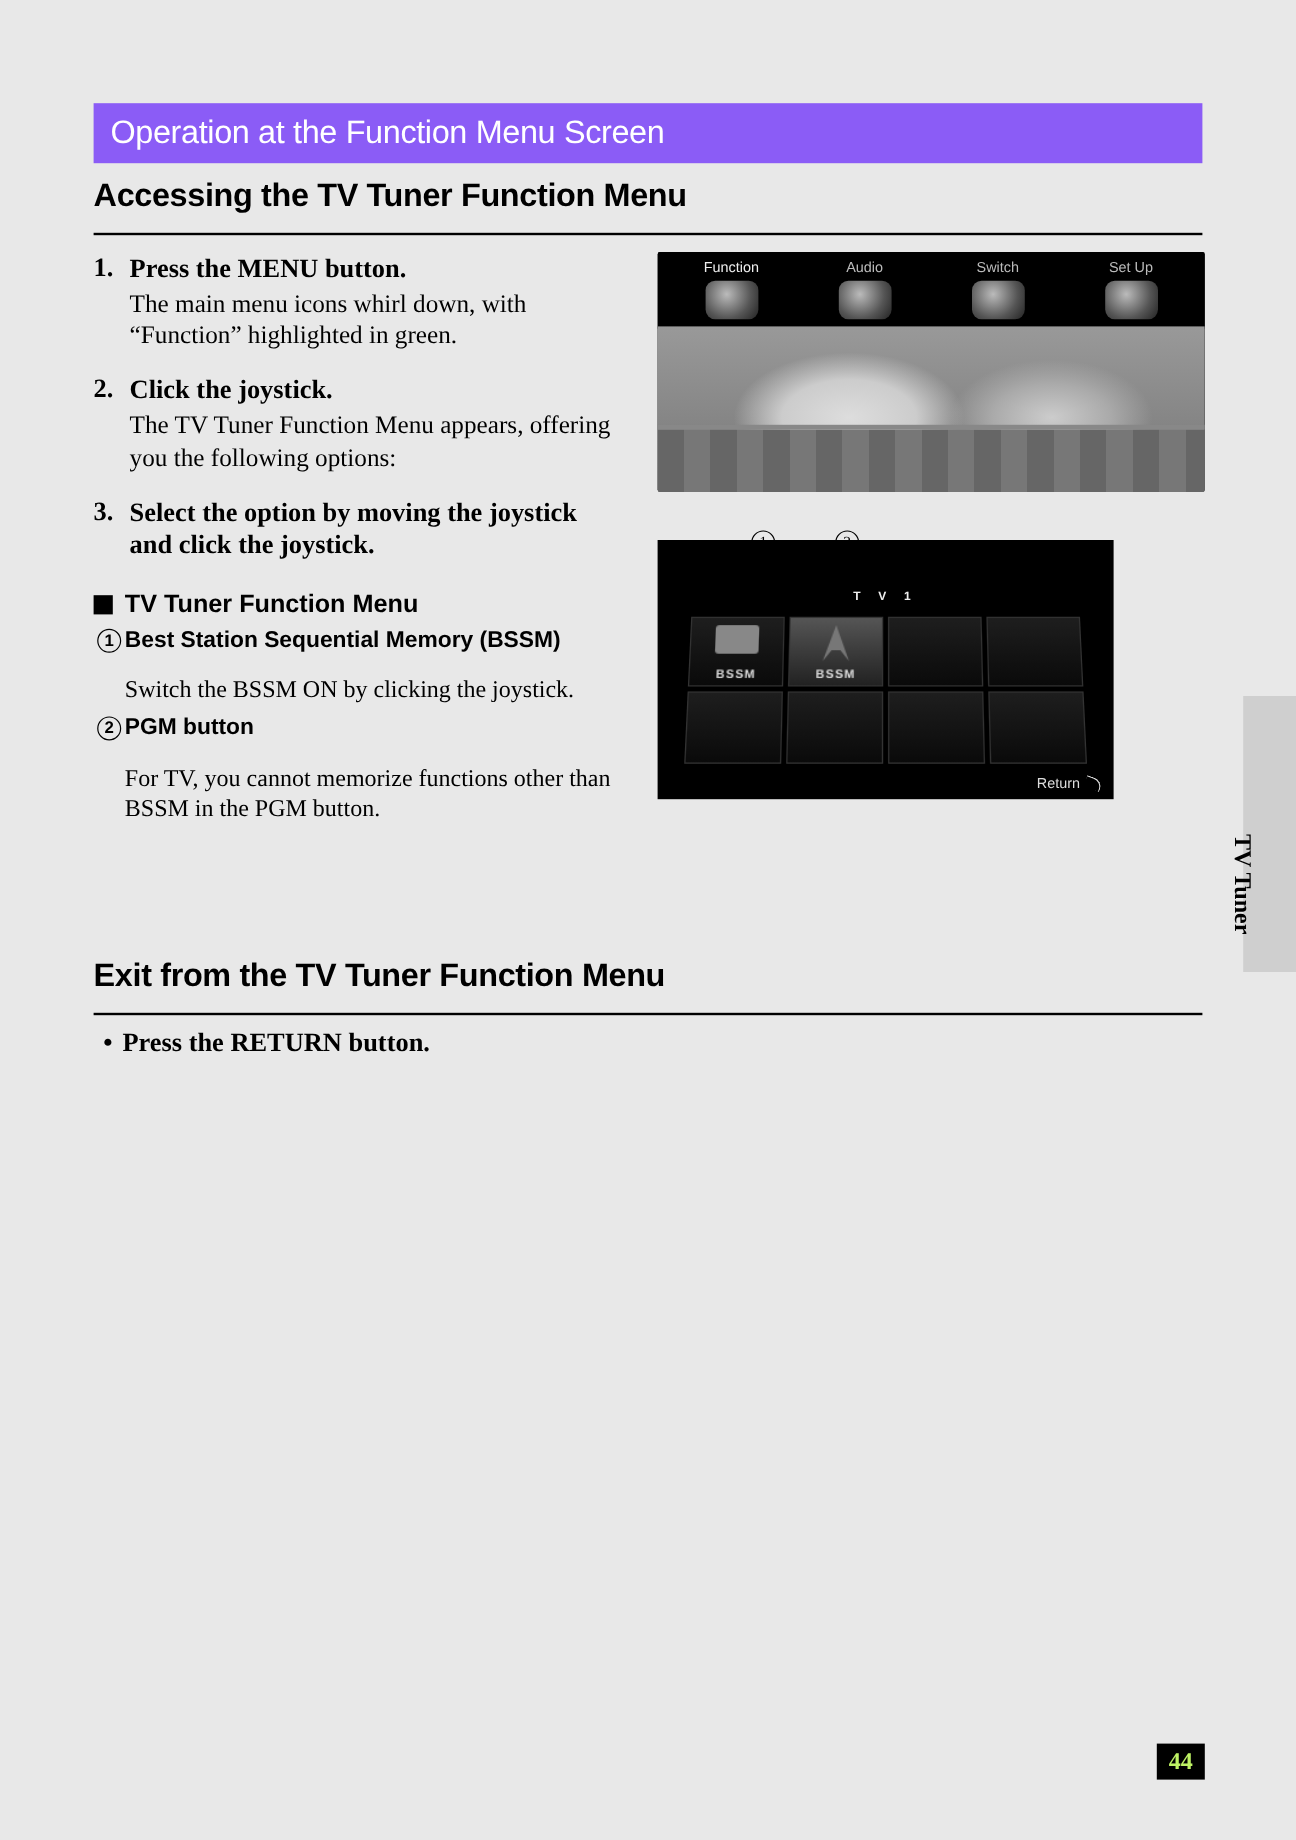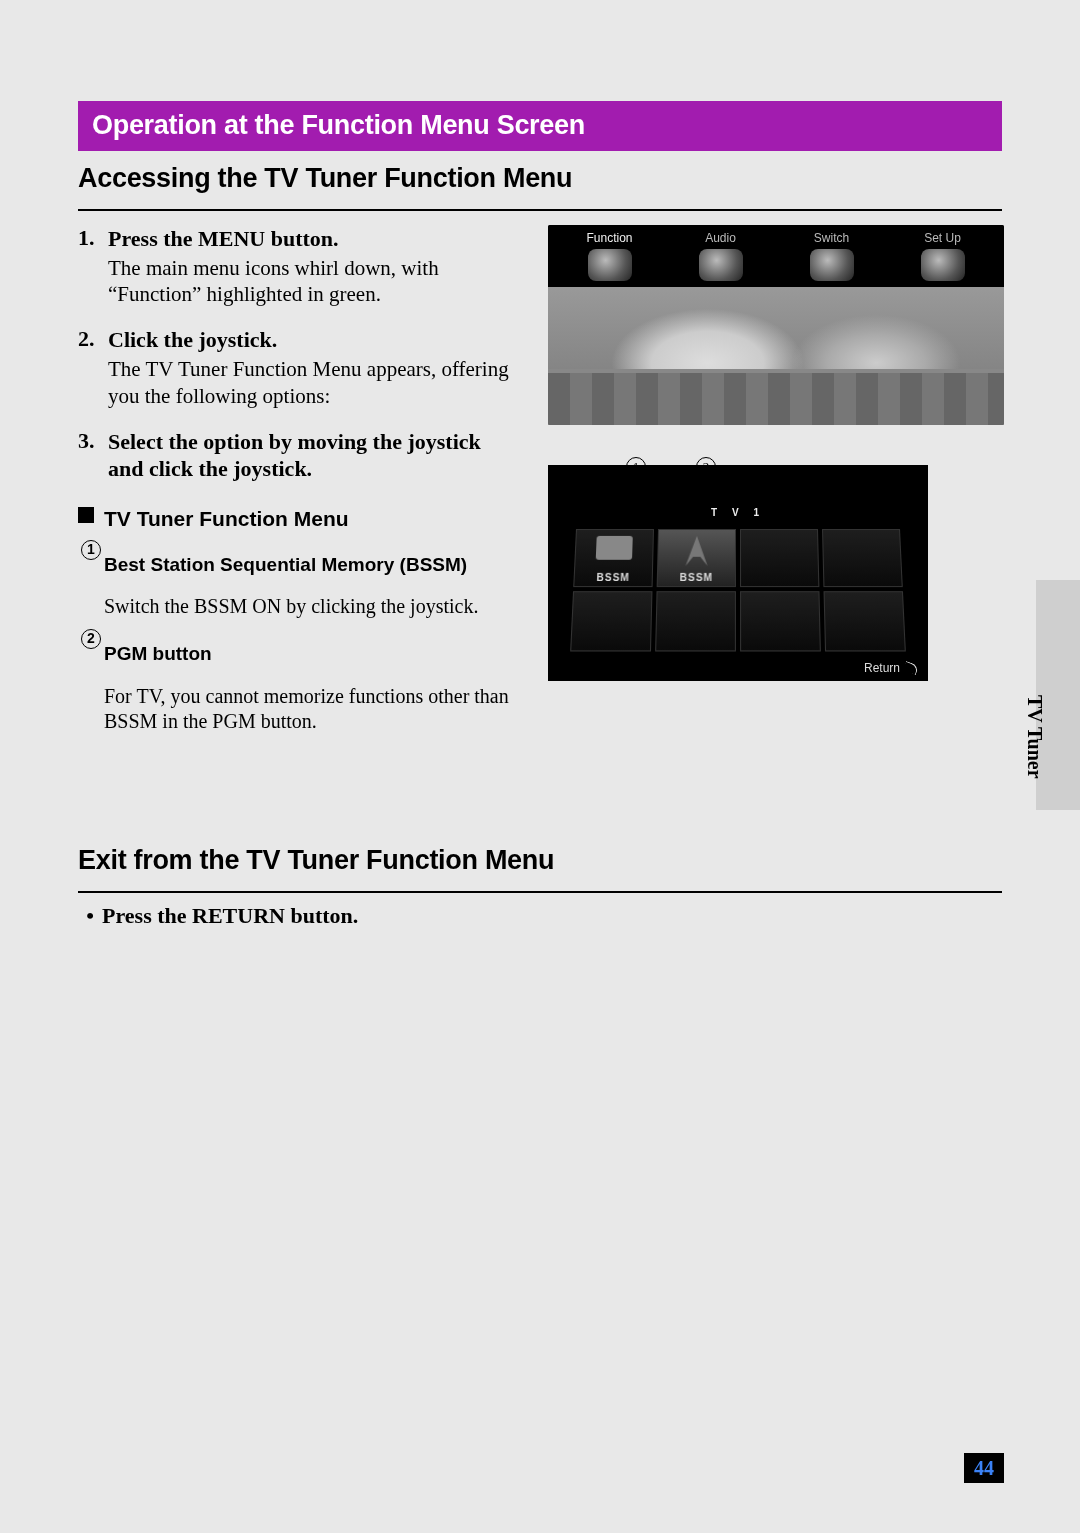--- a/index.html
+++ b/index.html
@@ -10,28 +10,27 @@
     color: #000;
     position: relative;
   }
   .page {
     position: absolute;
     left: 78px;
     top: 86px;
     width: 924px;
   }
   .black-bar {
-    background: #a21caf;
+    background: #8b5cf6;
     color: #fff;
     font-family: Arial, Helvetica, sans-serif;
-    font-weight: bold;
+    font-weight: normal;
     font-size: 27px;
     padding: 9px 14px 10px 14px;
     letter-spacing: -0.3px;
-    margin-top: 15px;
   }
   .h2 {
     font-family: Arial, Helvetica, sans-serif;
     font-weight: bold;
     font-size: 27px;
     margin-top: 12px;
     padding-bottom: 15px;
     border-bottom: 2.5px solid #000;
     letter-spacing: -0.3px;
   }
@@ -61,21 +60,21 @@
     line-height: 1.28;
     margin-left: 30px;
     margin-top: 2px;
   }
   .sub-h {
     font-family: Arial, Helvetica, sans-serif;
     font-weight: bold;
     font-size: 21px;
     margin-top: 24px;
     display: flex;
-    align-items: flex-start;
+    align-items: center;
     gap: 10px;
   }
   .sub-h .sq {
     display: inline-block;
     width: 16px; height: 16px;
     background: #000;
   }
   .circ-item {
     margin-top: 6px;
     margin-left: 0;
@@ -96,21 +95,20 @@
     border-radius: 50%;
     width: 20px; height: 20px;
     line-height: 17px;
     font-size: 14px;
   }
   .circ-title {
     font-family: Arial, Helvetica, sans-serif;
     font-weight: bold;
     font-size: 19px;
     line-height: 1.25;
-    margin-top: 16px;
   }
   .circ-body {
     font-size: 20px;
     line-height: 1.28;
     margin-left: 26px;
     margin-top: 18px;
   }
   .bullet-row { display: flex; margin-top: 10px; }
   .bullet-dot {
     width: 24px; flex: 0 0 24px;
@@ -274,21 +272,21 @@
     font-weight: bold;
     font-size: 20px;
     white-space: nowrap;
   }
   
   .pagenum {
     position: absolute;
     right: 76px;
     bottom: 50px;
     background: #000;
-    color: #3b82f6;
+    color: #bef264;
     font-family: "Times New Roman", serif;
     font-weight: bold;
     font-size: 20px;
     width: 40px; height: 30px;
     line-height: 30px;
     text-align: center;
   }
 </style>
 </head>
 <body>

